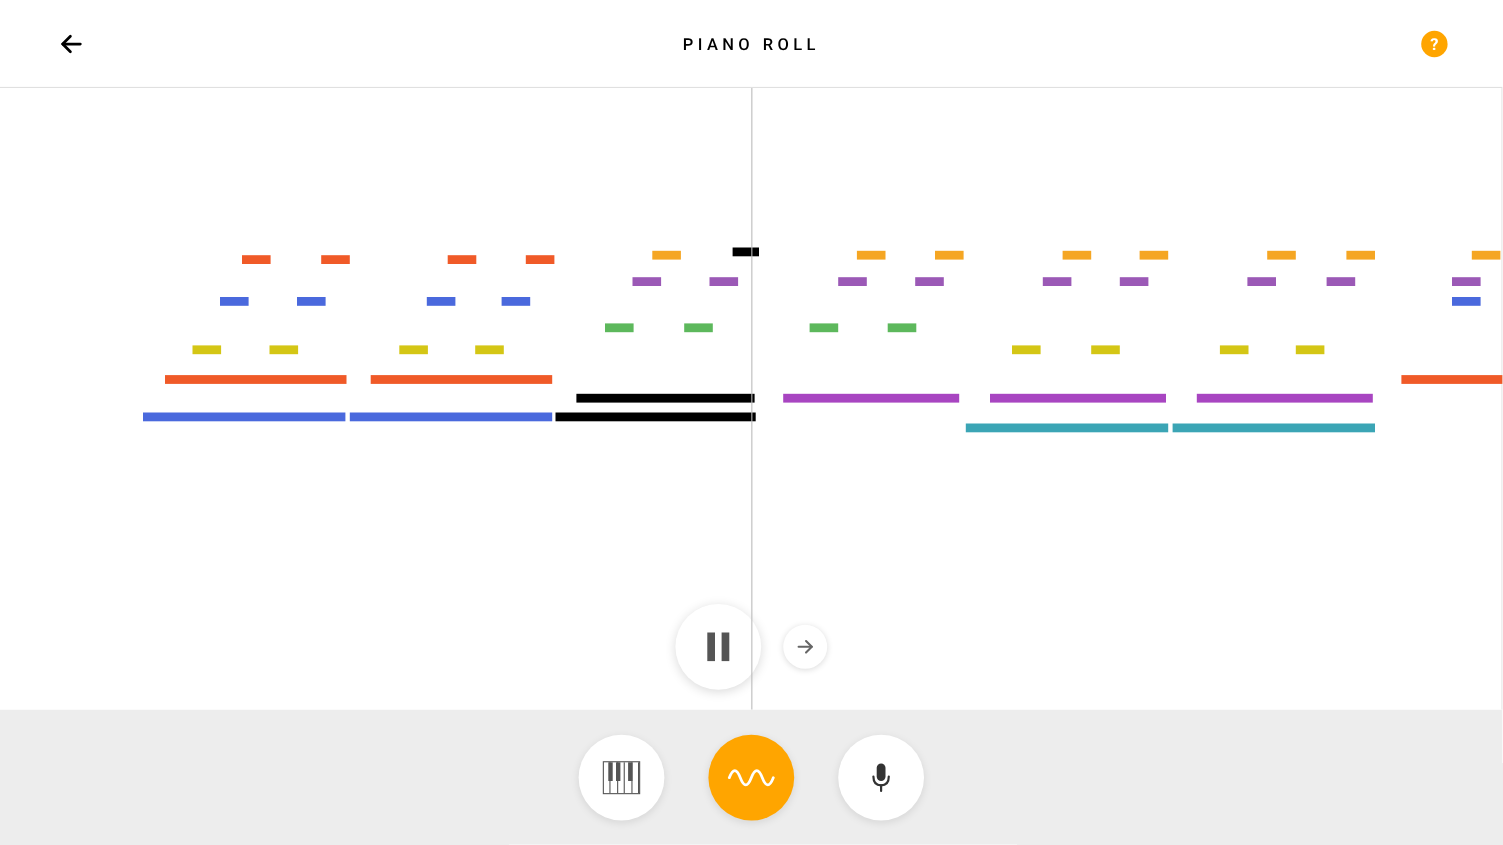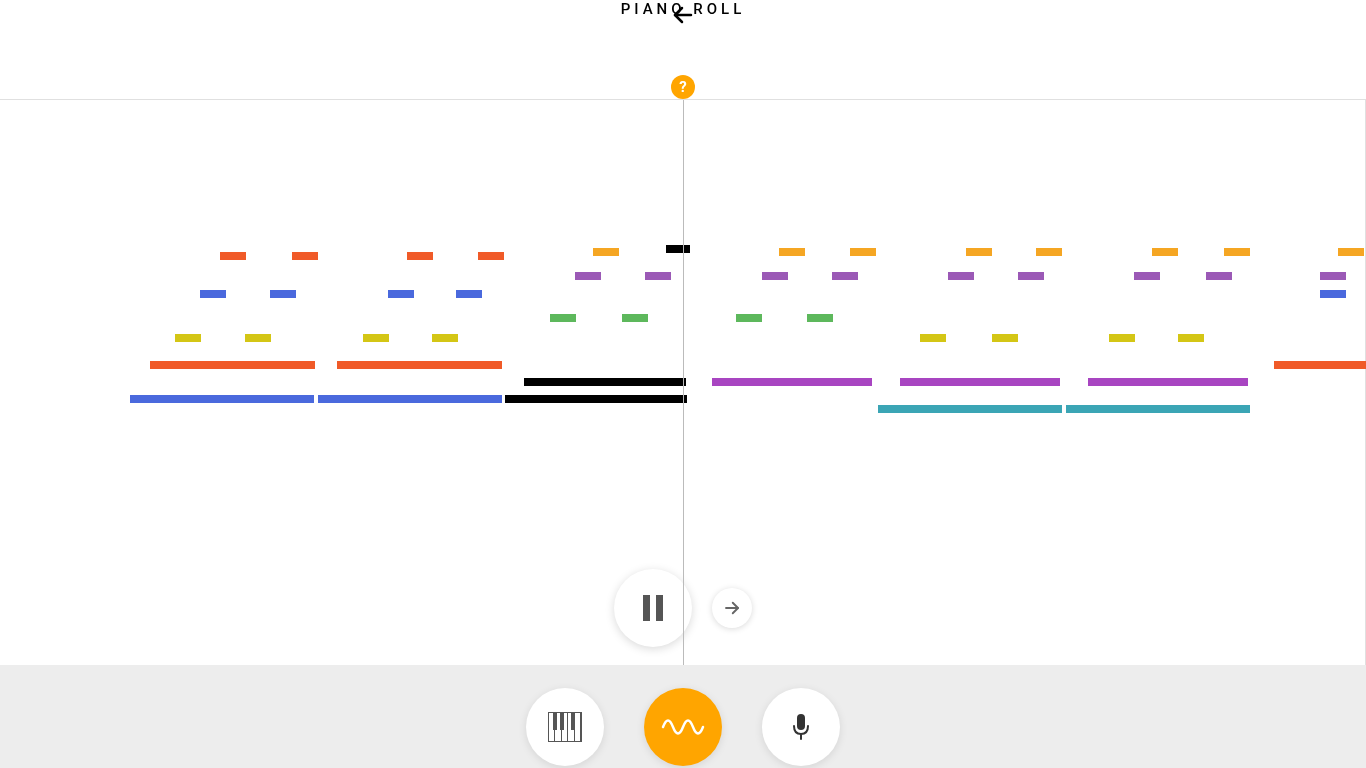--- a/index.html
+++ b/index.html
@@ -5,28 +5,27 @@
     * { margin: 0; padding: 0; box-sizing: border-box; }
     body {
       font-family: -apple-system, BlinkMacSystemFont, 'Segoe UI', Roboto, sans-serif;
       background: #fff;
       width: 1366px;
       height: 768px;
       overflow: hidden;
       position: relative;
     }
     .header {
-      height: 100px;
+      height: 80px;
       border-bottom: 1px solid #e0e0e0;
       display: flex;
       align-items: center;
       justify-content: space-between;
       padding: 0 50px;
       position: relative;
-      flex-direction: column;
     }
     .back-btn {
       cursor: pointer;
       width: 30px;
       height: 30px;
       display: flex;
       align-items: center;
       justify-content: center;
     }
     .title {

